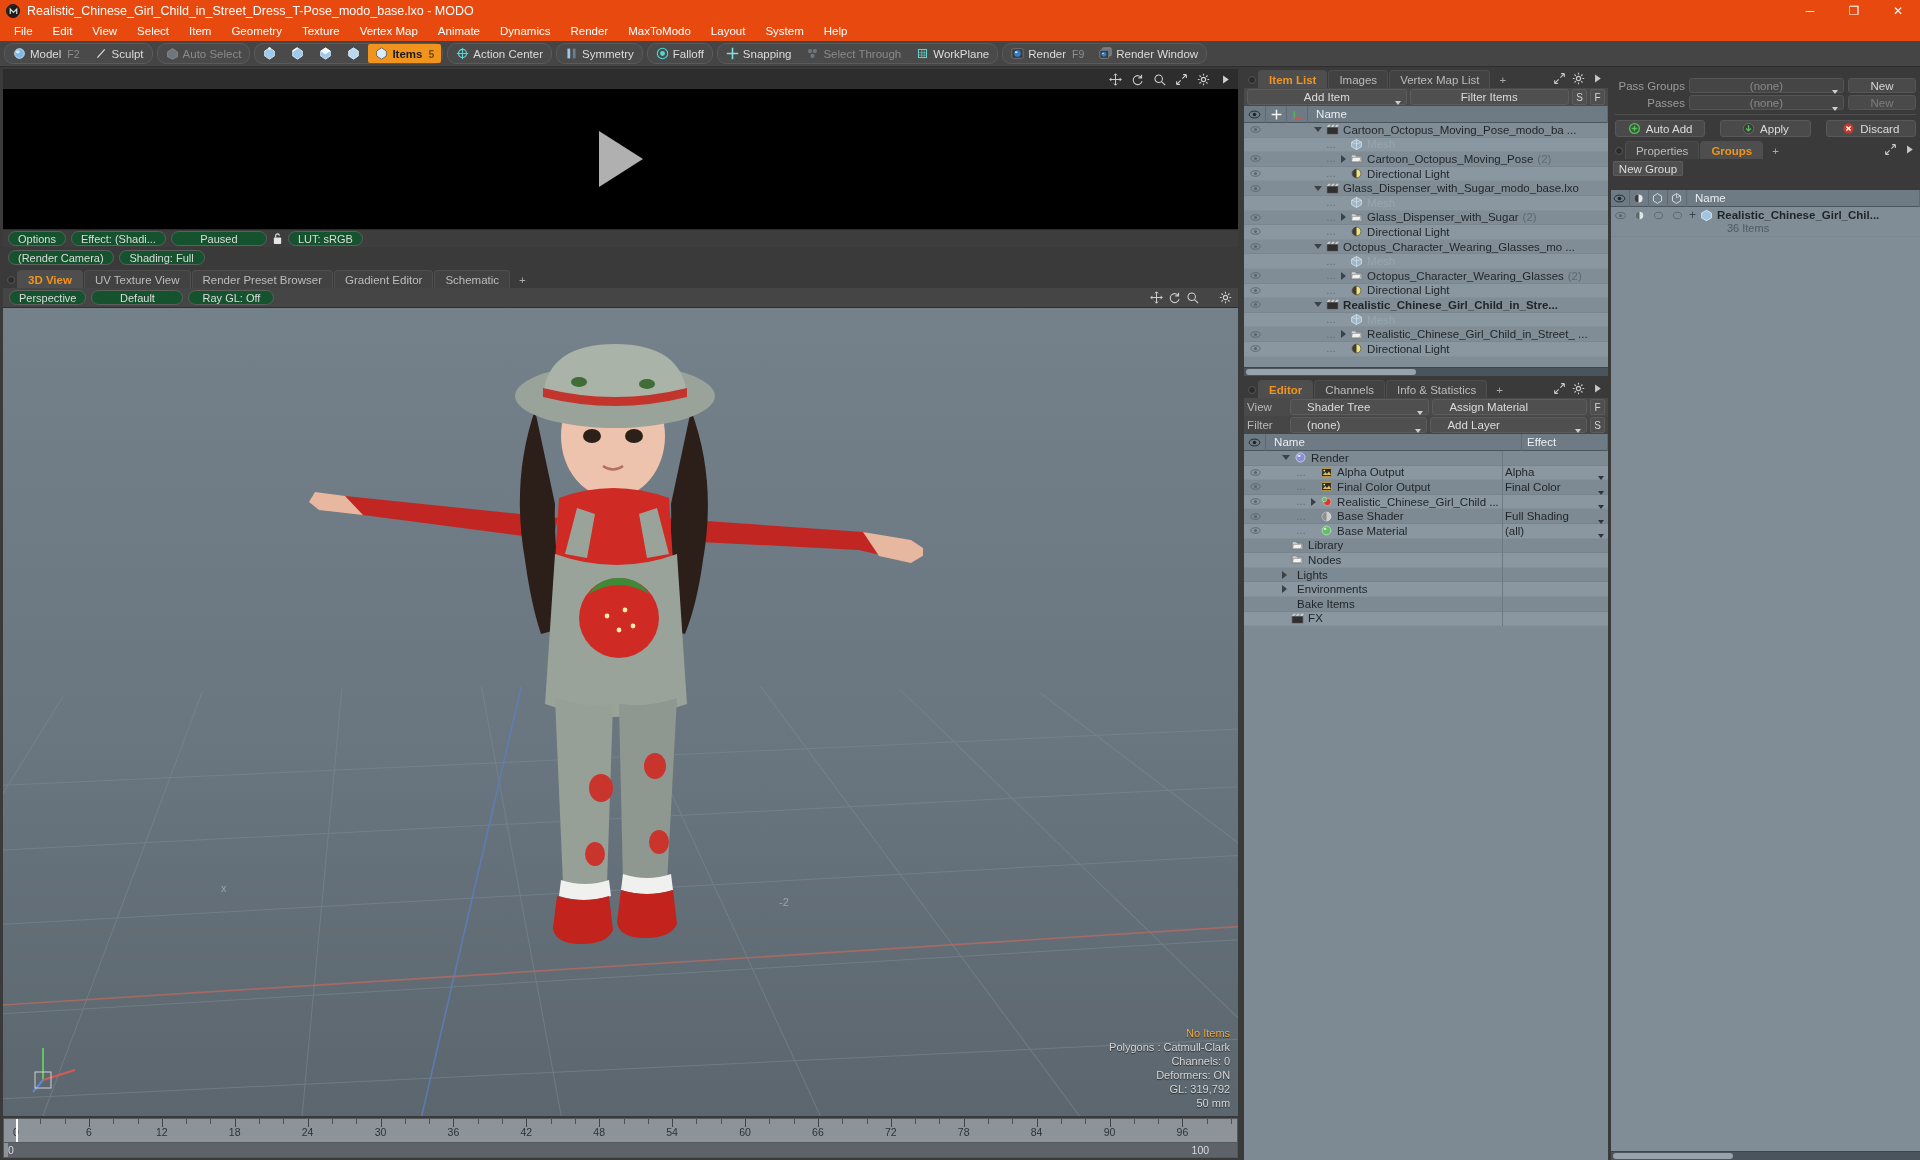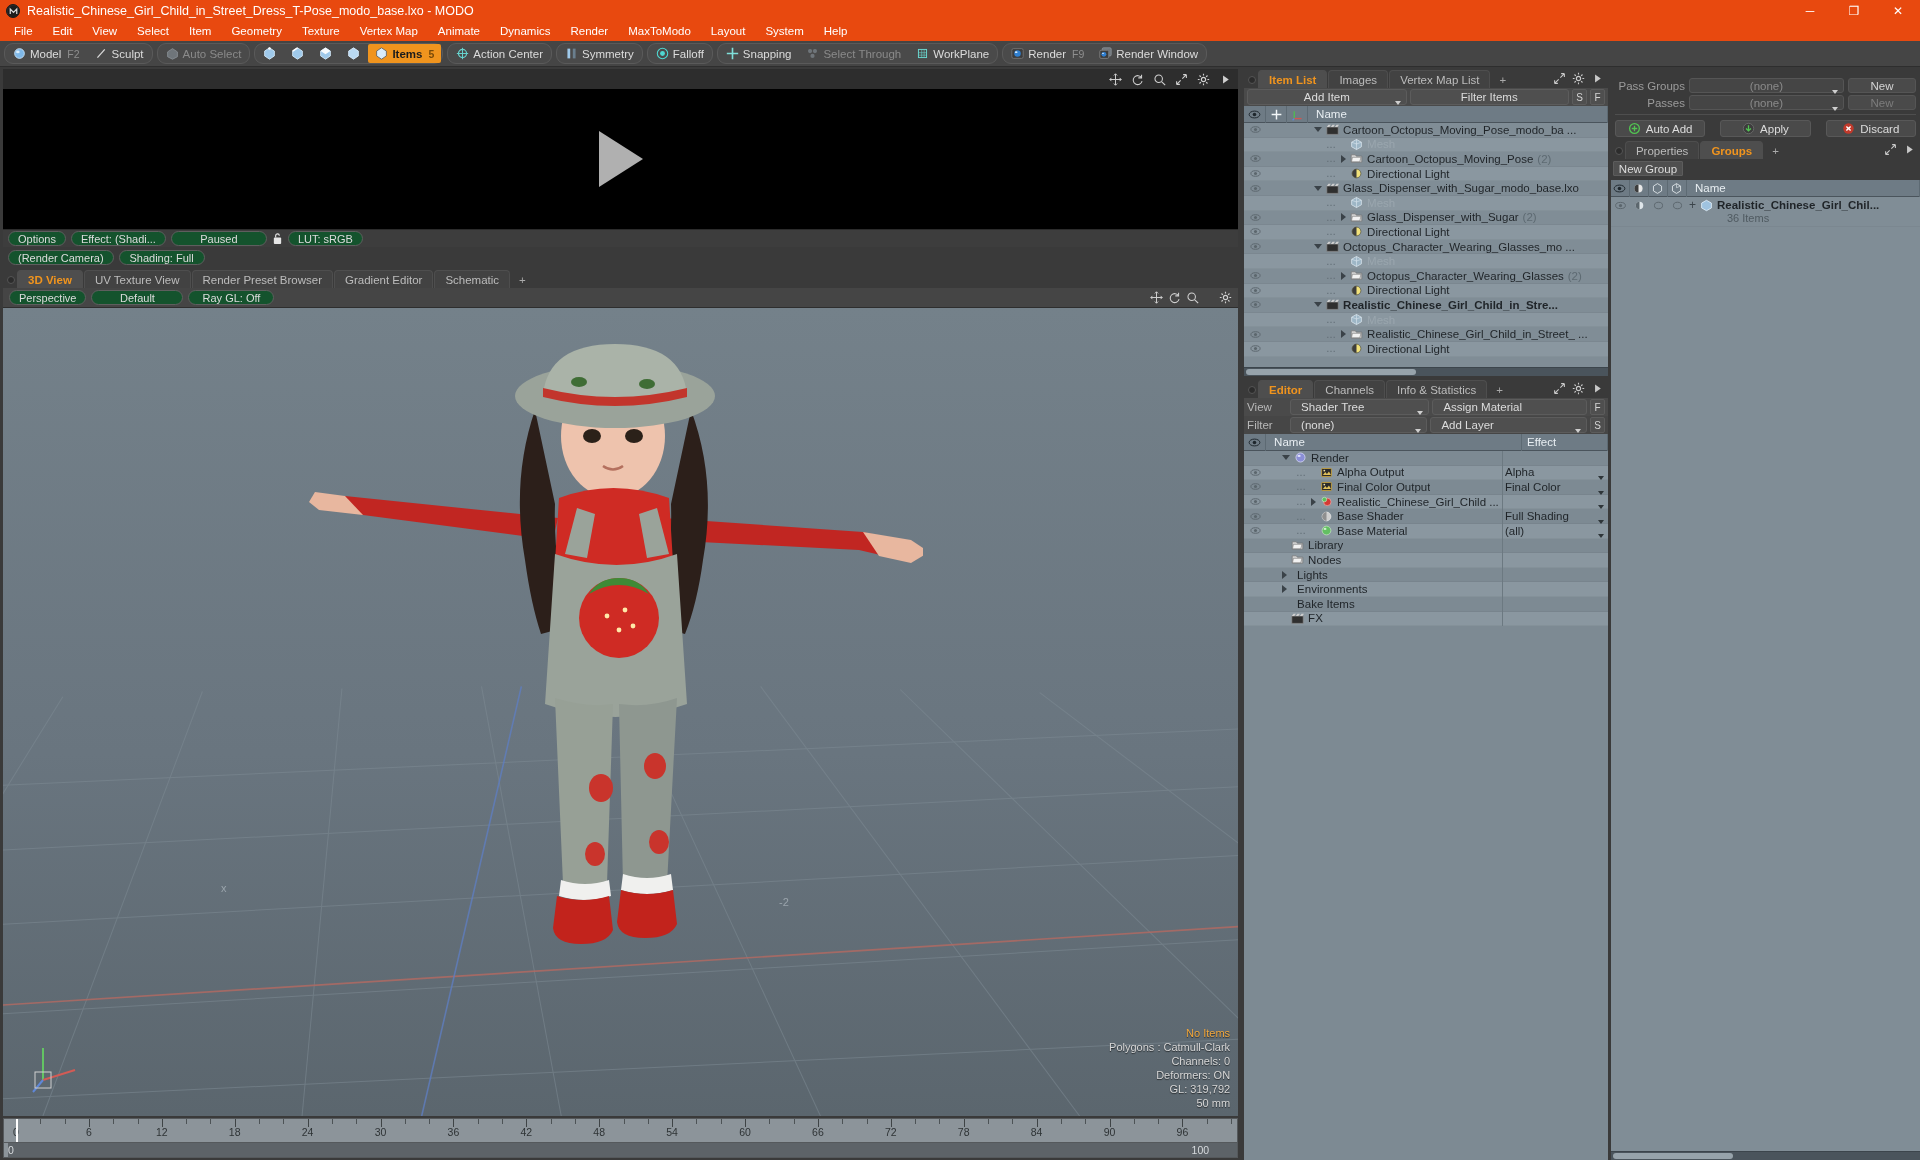--- a/index.html
+++ b/index.html
@@ -145,21 +145,21 @@
     content:''; position:absolute; left:4px; top:7px; width:6px;height:6px;
     border-radius:50%; background:#2c2c2c; border:1px solid #555;
   }
   .ptabs .rightico { position:absolute; right:4px; top:3px; display:flex; gap:6px; align-items:center;}
   .prow {
     height: 18px; background: #4a4a4a; display: flex; align-items: center;
     gap: 3px; padding: 1px 3px;
   }
   .sel-field {
     flex: 1 1 auto; height: 16px; border: 1px solid #5c5c5c; border-radius: 3px;
-    background: #4f4f4f; display: flex; align-items: center; padding: 0 10px;
+    background: #4f4f4f; display: flex; align-items: center; padding: 0 16px;
     font-size: 11.5px; color: #dcdcdc; position: relative; min-width: 0;
   }
   .sel-field .car { position: absolute; right: 5px; top: 5px; }
   .sq-btn {
     width: 15px; height: 16px; border: 1px solid #5c5c5c; border-radius: 2px;
     background: #4f4f4f; display: flex; align-items: center; justify-content: center;
     font-size: 10px; color: #d4d4d4; flex: 0 0 auto;
   }
   .lblcell { font-size: 11.5px; color: #b8b8b8; width: 40px; flex: 0 0 auto; text-align:left;}
 
@@ -217,21 +217,21 @@
     font-size: 11.5px; color: #d4d4d4; flex:0 0 auto;
   }
   .rnew.dim { color: #7d7d7d; }
   .rbtnrow { height: 20px; display:flex; gap:15px; padding: 2px 4px; }
   .rbtn {
     flex: 1 1 0; height: 17px; border: 1px solid #585858; border-radius: 3px;
     background: #4a4a4a; display: flex; align-items: center; justify-content: center;
     gap: 5px; font-size: 11.5px; color: #dcdcdc;
   }
   .newgroup-btn {
-    width: 70px; height: 15px; margin: 2px 0 4px 2px; border: 1px solid #5c5c5c;
+    width: 70px; height: 15px; margin: 2px 0 14px 2px; border: 1px solid #5c5c5c;
     border-radius: 1px; background: #4f4f4f; display: flex; align-items: center;
     justify-content: center; font-size: 11.5px; color: #dcdcdc;
   }
   .divider-h { height:1px; background:#4e4e4e; margin: 3px 4px; }
 
   .gutter-v { width:3px; background:#3a3a3a; }
 </style>
 </head>
 <body>
 

